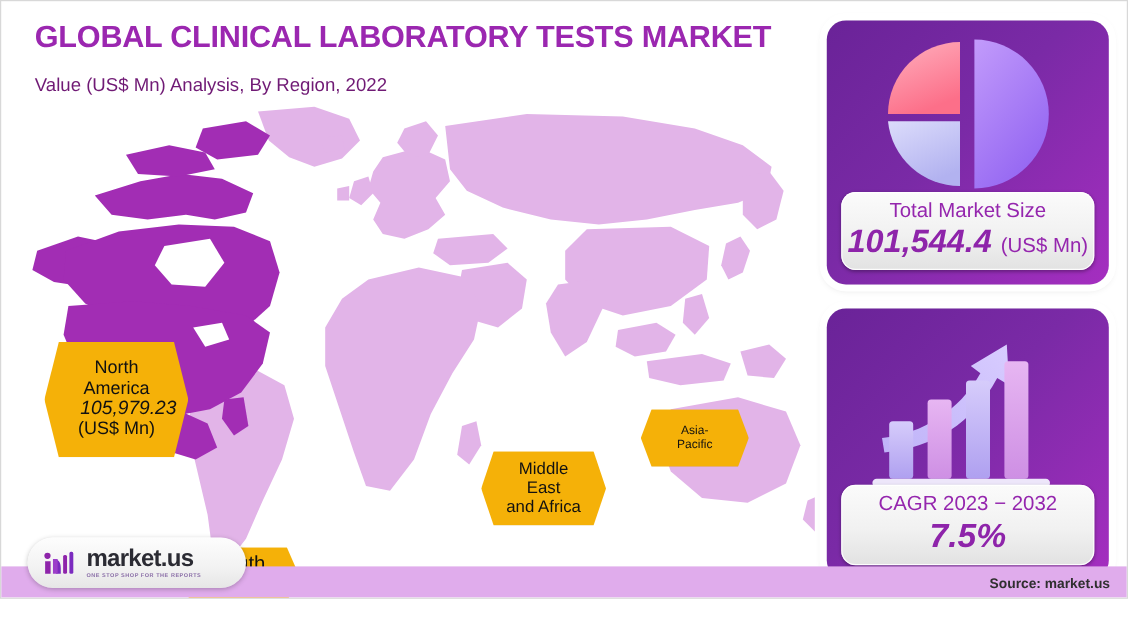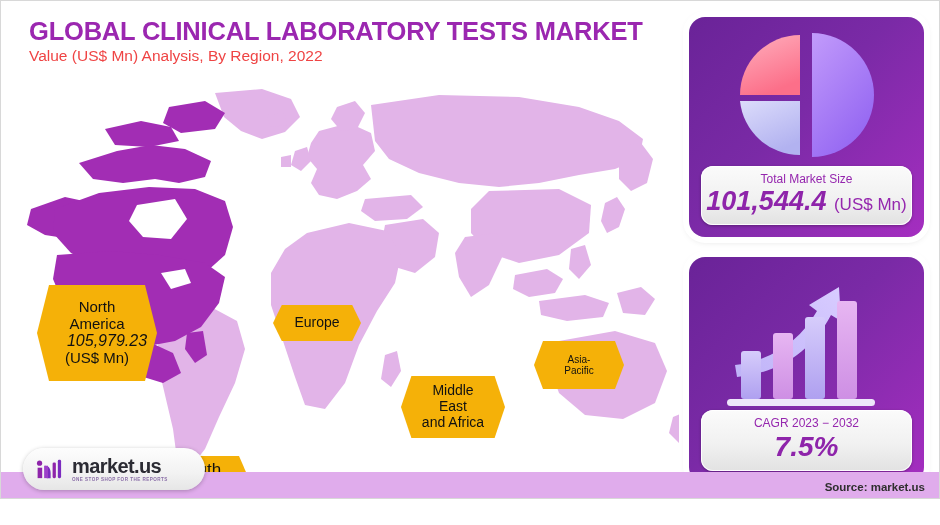--- a/index.html
+++ b/index.html
@@ -21,23 +21,23 @@
   #header { position: absolute; left: 28px; top: 16px; width: 640px; }
   #main-title {
     font-size: 25.5px;
     font-weight: bold;
     letter-spacing: -0.2px;
     color: #9B27B0;
     line-height: 1.1;
     white-space: nowrap;
   }
   #subtitle {
-    margin-top: 2px;
+    margin-top: 18px;
     font-size: 15.5px;
-    color: #ef4444;
+    color: #701a75;
     line-height: 1.2;
   }
 
   
   #map-wrap {
     position: absolute;
     left: 18px; top: 86px;
     width: 660px; height: 395px;
   }
   #world-map { width: 100%; height: 100%; display: block; }
@@ -112,21 +112,21 @@
   .value-box {
     position: absolute;
     left: 12px; right: 12px; bottom: 12px;
     background: linear-gradient(180deg, #FBFBFB 0%, #F1F1F1 55%, #E2E2E2 100%);
     border-radius: 12px;
     box-shadow: inset 0 0 0 1px rgba(255,255,255,0.9), 0 1px 3px rgba(0,0,0,0.3);
     padding: 6px 4px 8px;
     text-align: center;
   }
   .value-label {
-    font-size: 12px;
+    font-size: 17px;
     color: #9526AE;
     line-height: 1.2;
     white-space: nowrap;
   }
   .value-main {
     font-size: 27px;
     font-weight: bold;
     font-style: italic;
     color: #8E24AA;
     line-height: 1.15;
@@ -276,23 +276,20 @@
       <span class="ln">America</span>
       <span class="ln val">105,979.23</span>
       <span class="ln unit">(US$ Mn)</span>
     </div>
 
     <div class="hex-badge" id="badge-south-america">
       <span class="ln">South</span>
       <span class="ln">America</span>
     </div>
 
-    <div class="hex-badge" id="badge-europe">
-      <span class="ln">Europe</span>
-    </div>
 
     <div class="hex-badge" id="badge-middle-east-africa">
       <span class="ln">Middle</span>
       <span class="ln">East</span>
       <span class="ln">and Africa</span>
     </div>
 
     <div class="hex-badge" id="badge-asia-pacific">
       <span class="ln">Asia-</span>
       <span class="ln">Pacific</span>

